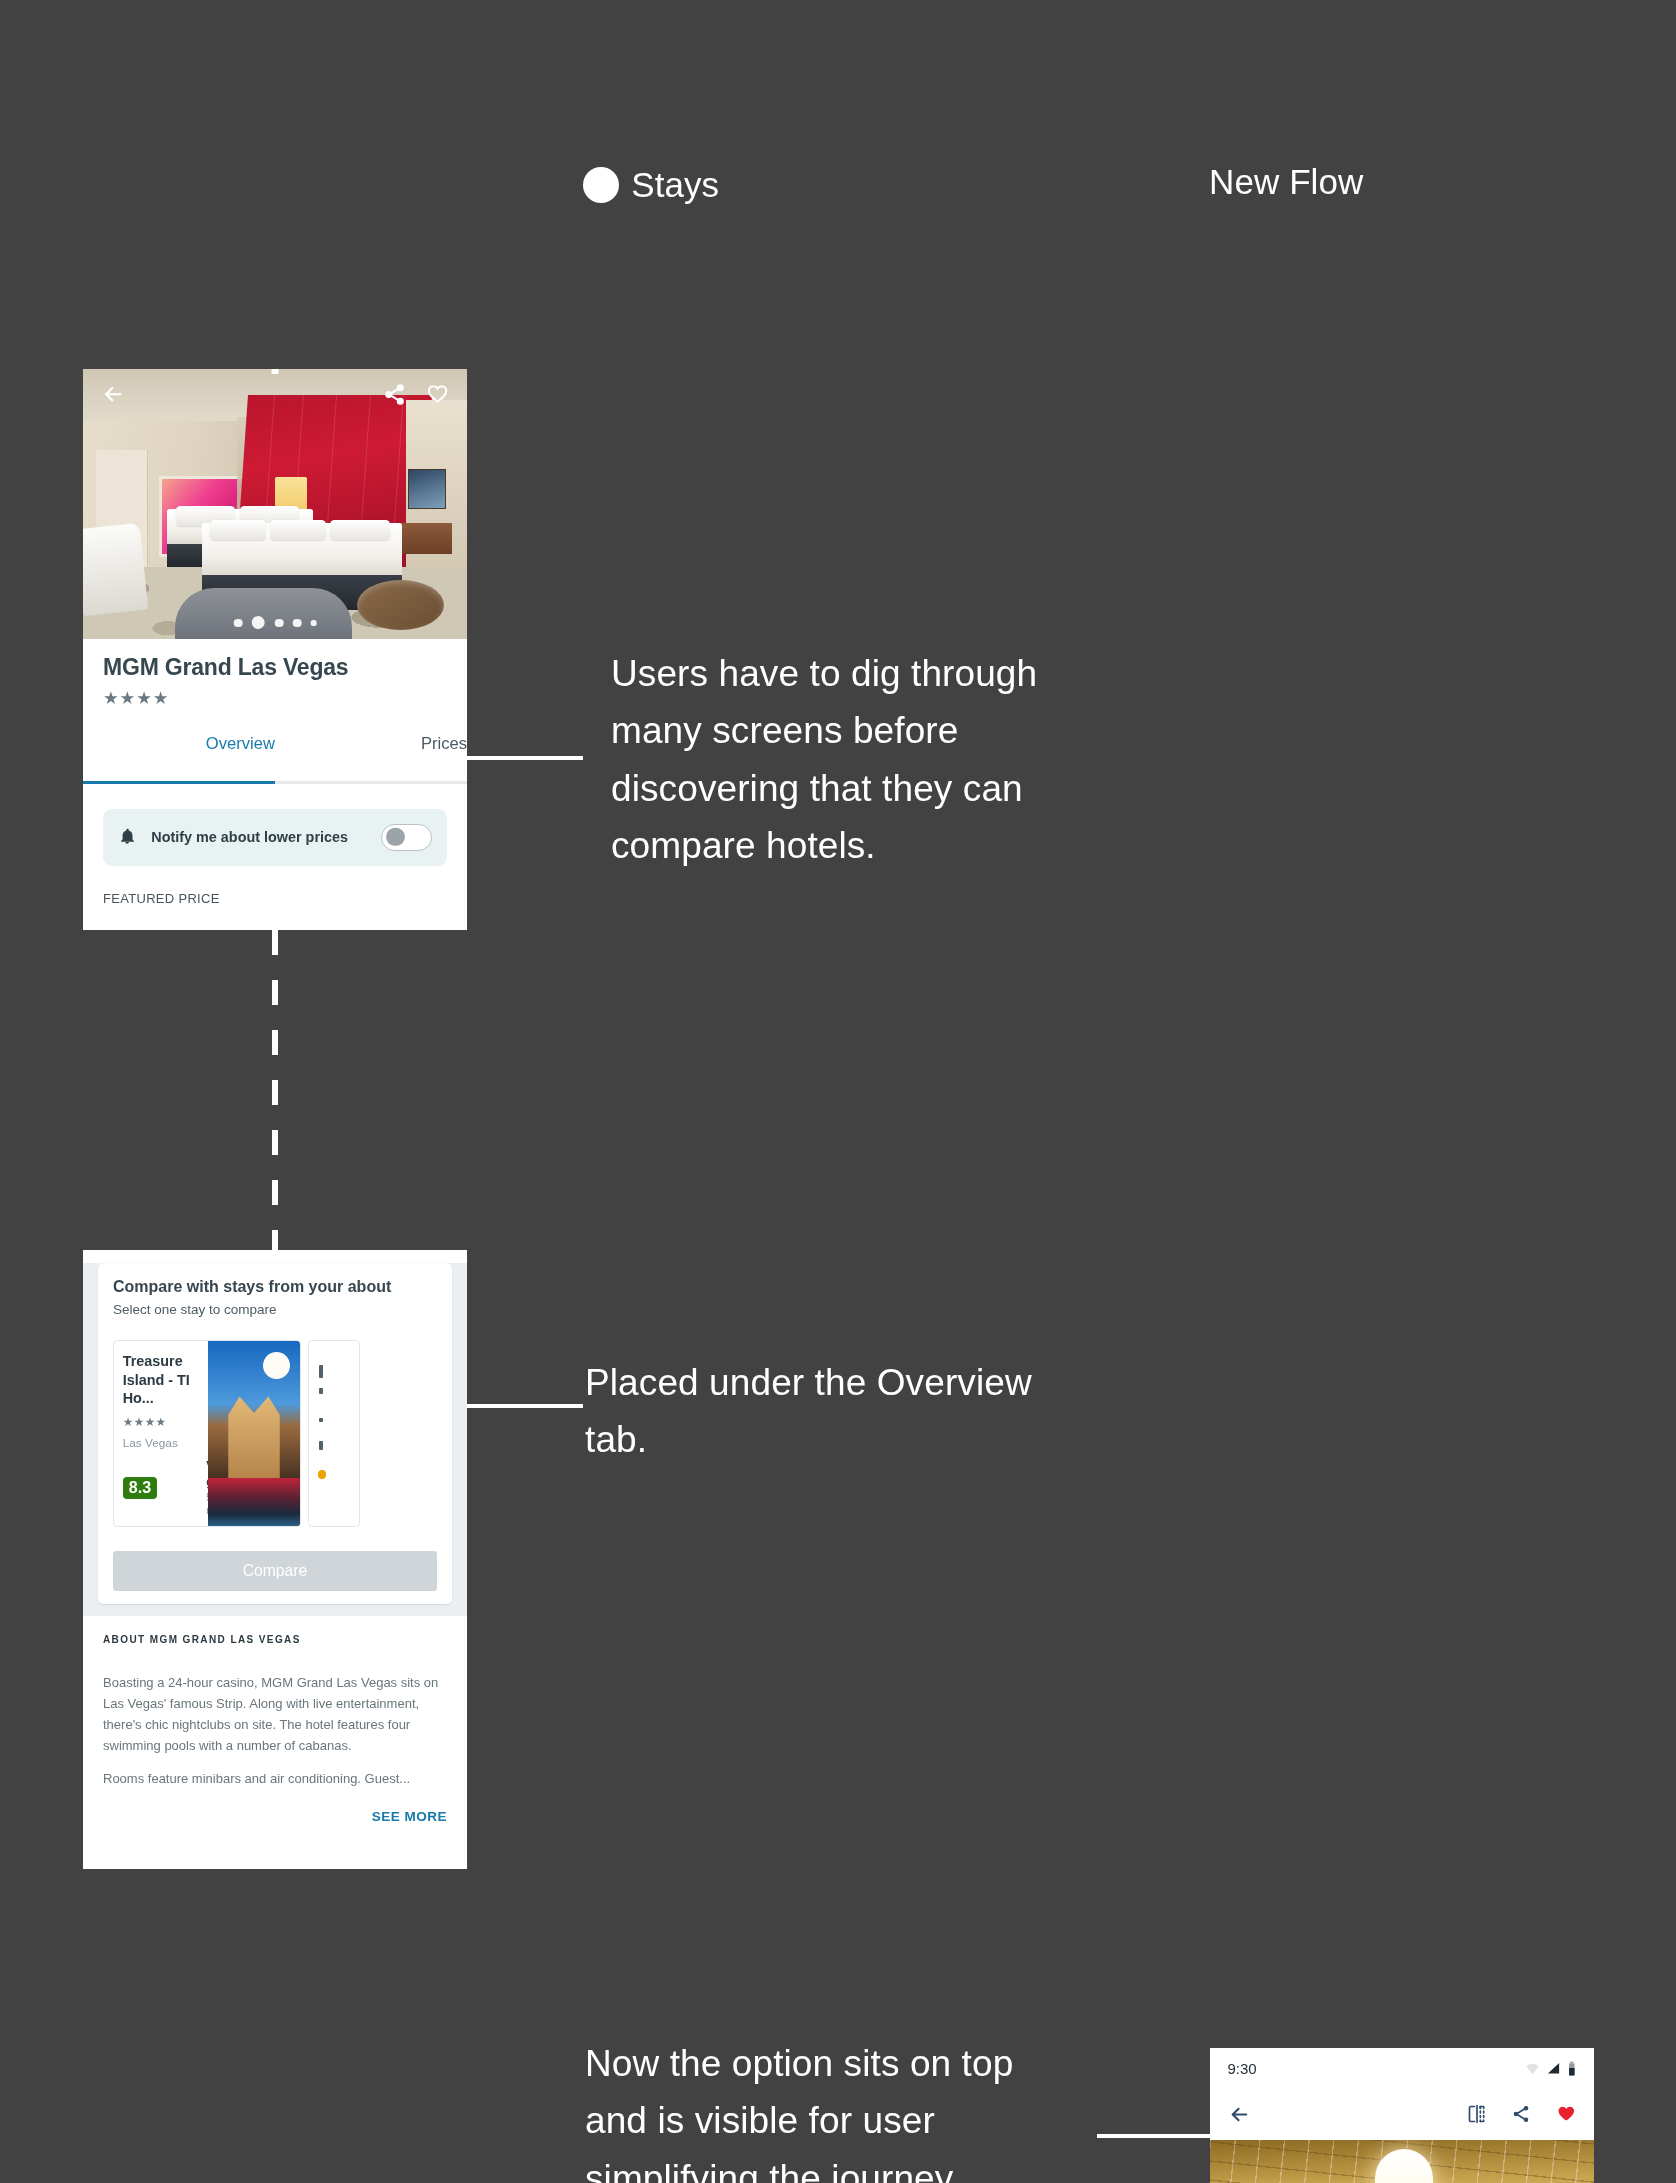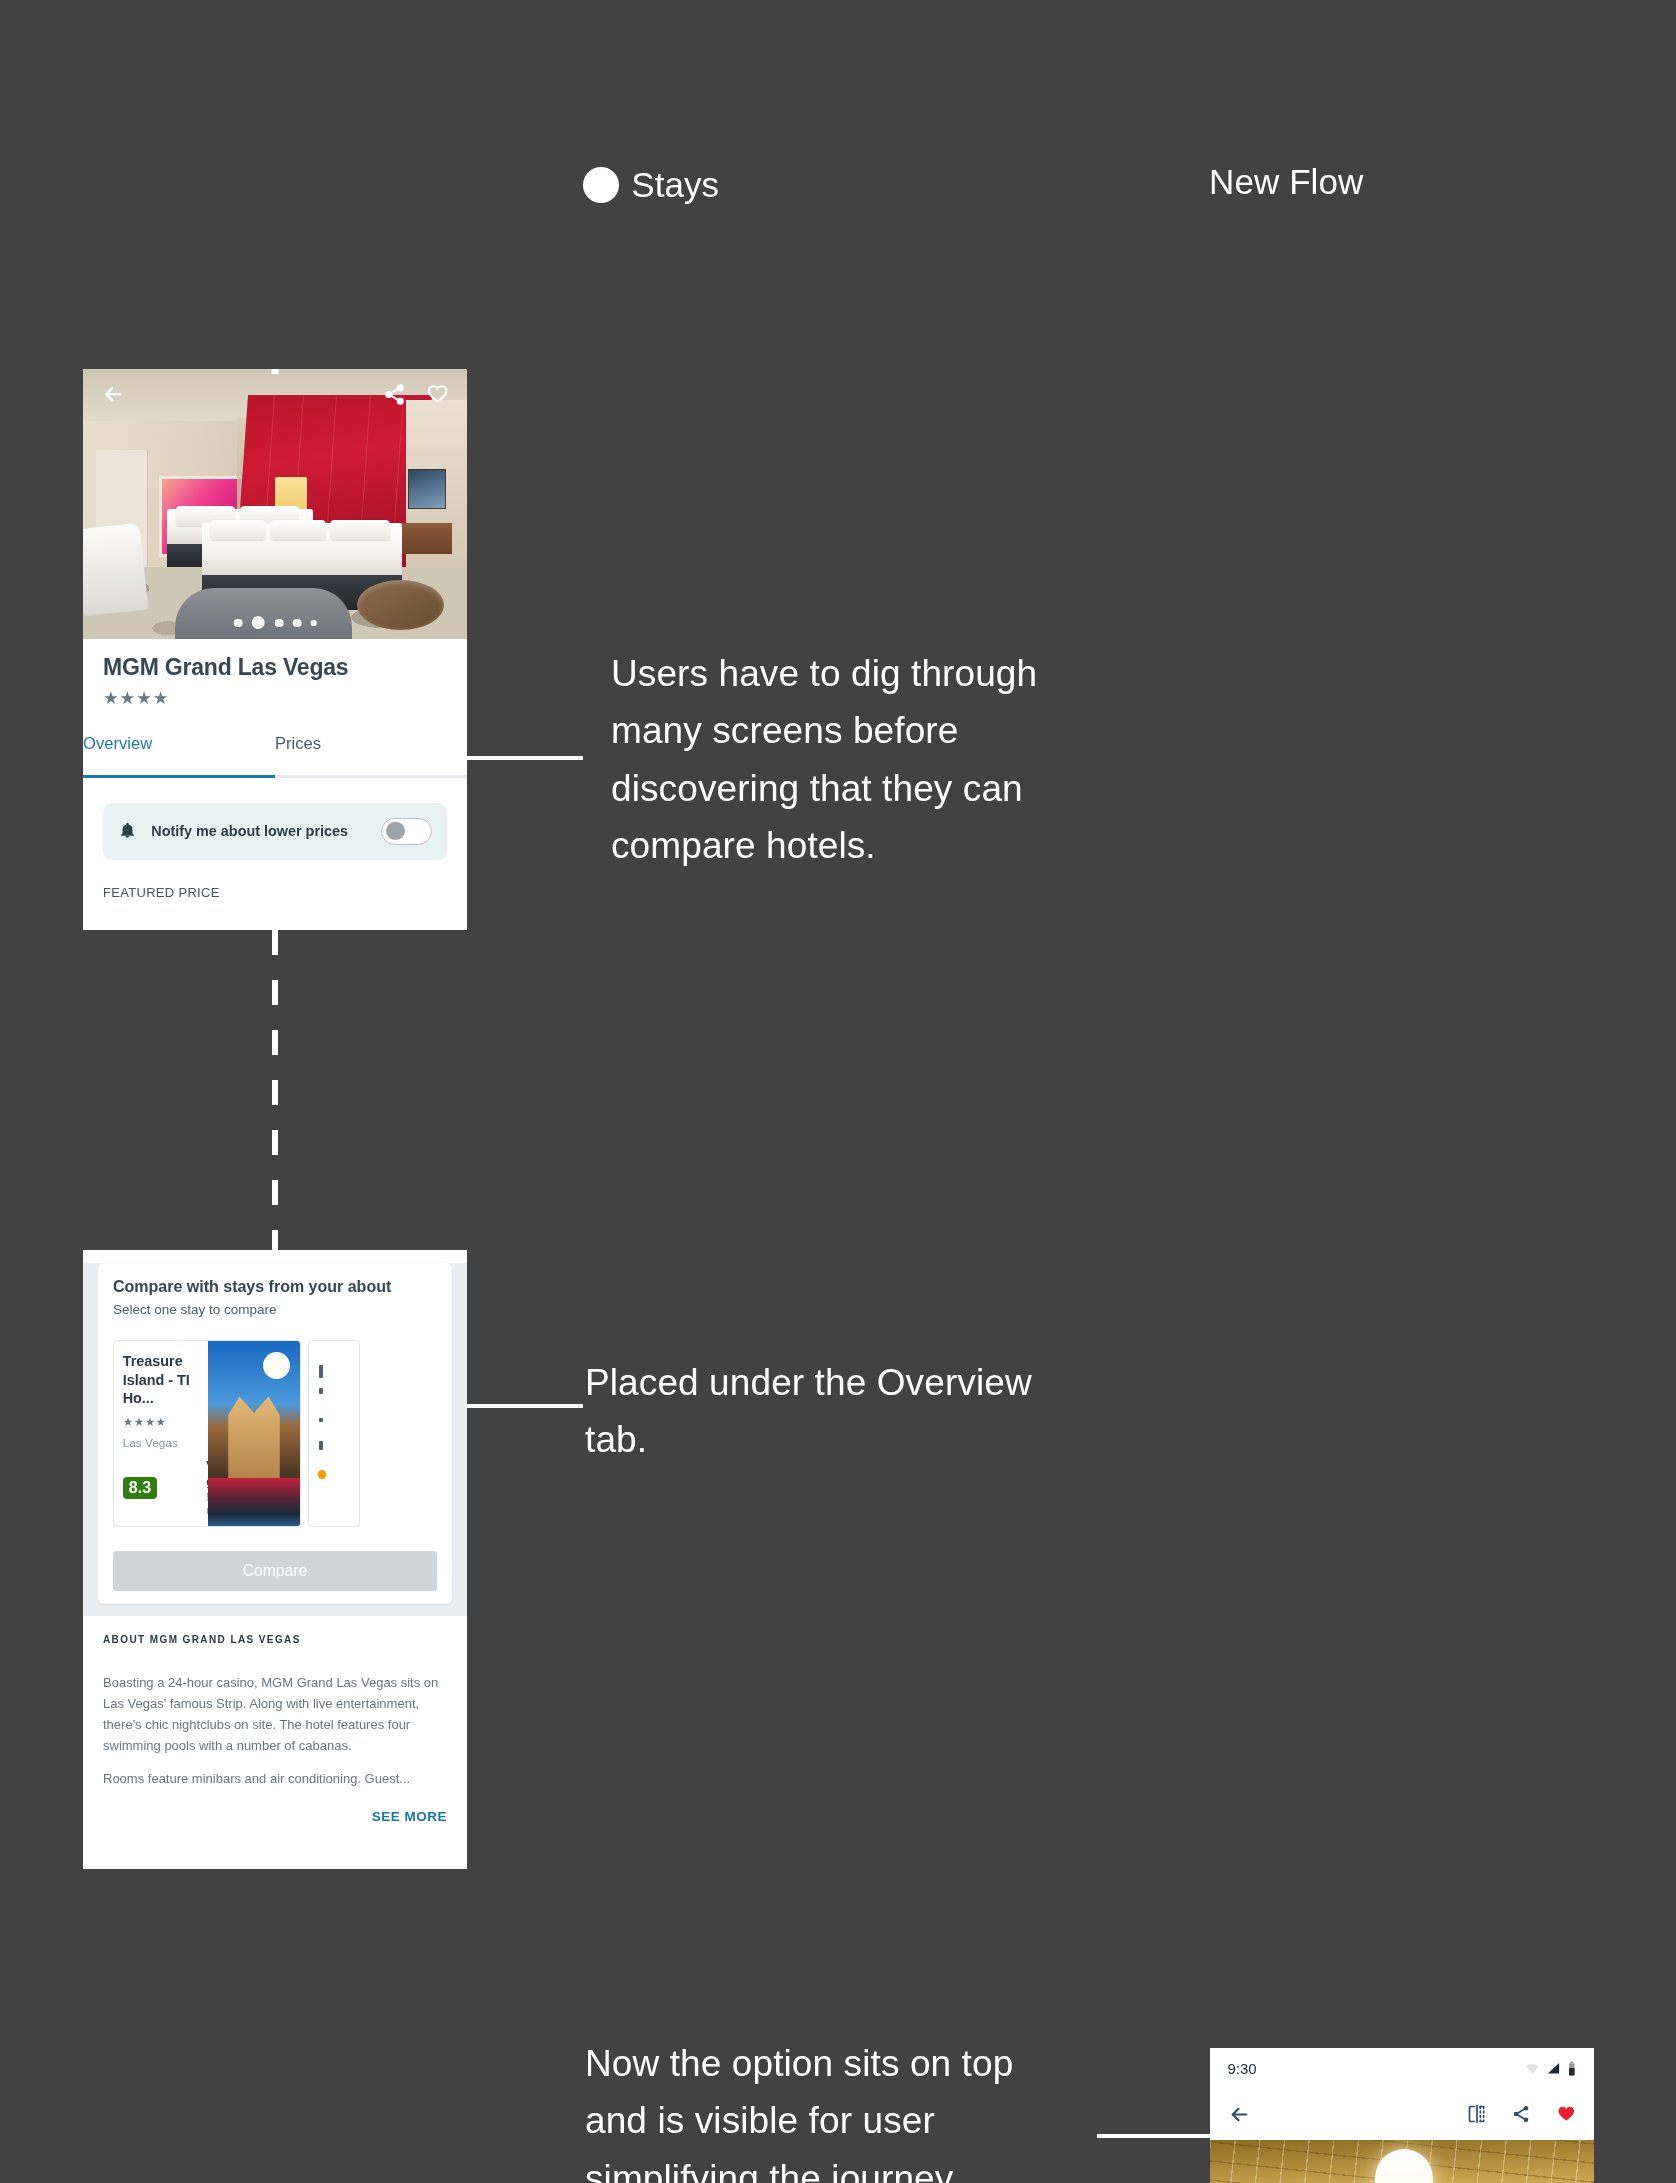--- a/index.html
+++ b/index.html
@@ -107,21 +107,21 @@
     display:flex; align-items:center; gap:9.6px; z-index:5; }
   .dots span { width:8.7px; height:8.7px; border-radius:50%; background:rgba(255,255,255,.92); display:block; }
   .dots span.active { width:13px; height:13px; }
   .dots span.small { width:5.2px; height:5.2px; }
 
   
   .p1-info { padding:15px 20px 0; }
   .p1-title { font-size:23px; font-weight:700; color:#37474f; letter-spacing:-0.2px; }
   .p1-stars { margin-top:7px; font-size:17.5px; color:#6b7a82; letter-spacing:0.9px; }
   .tabs1 { display:flex; margin-top:24.5px; position:relative; }
-  .tab1 { flex:1; text-align:left; font-size:16.6px; padding-bottom:21px; }
+  .tab1 { flex:1; text-align:right; font-size:16.6px; padding-bottom:27px; }
   .tab1.active { color:#1a7aab; }
   .tab1.idle { color:#4a5b63; }
   .tabrail { height:3.1px; background:#e7eaec; display:flex; }
   .tabrail i { display:block; height:100%; }
   .tabrail i.on { background:#1879ab; width:50%; }
   .tabrail i.off { background:#e7eaec; width:50%; }
 
   .notify-card { margin:25px 20px 0; background:#e8f2f2; border-radius:9px;
     height:57px; display:flex; align-items:center; padding:0 15px; gap:15px; }
   .notify-text { flex:1; font-size:14.4px; color:#2f3f47; font-weight:600; }

